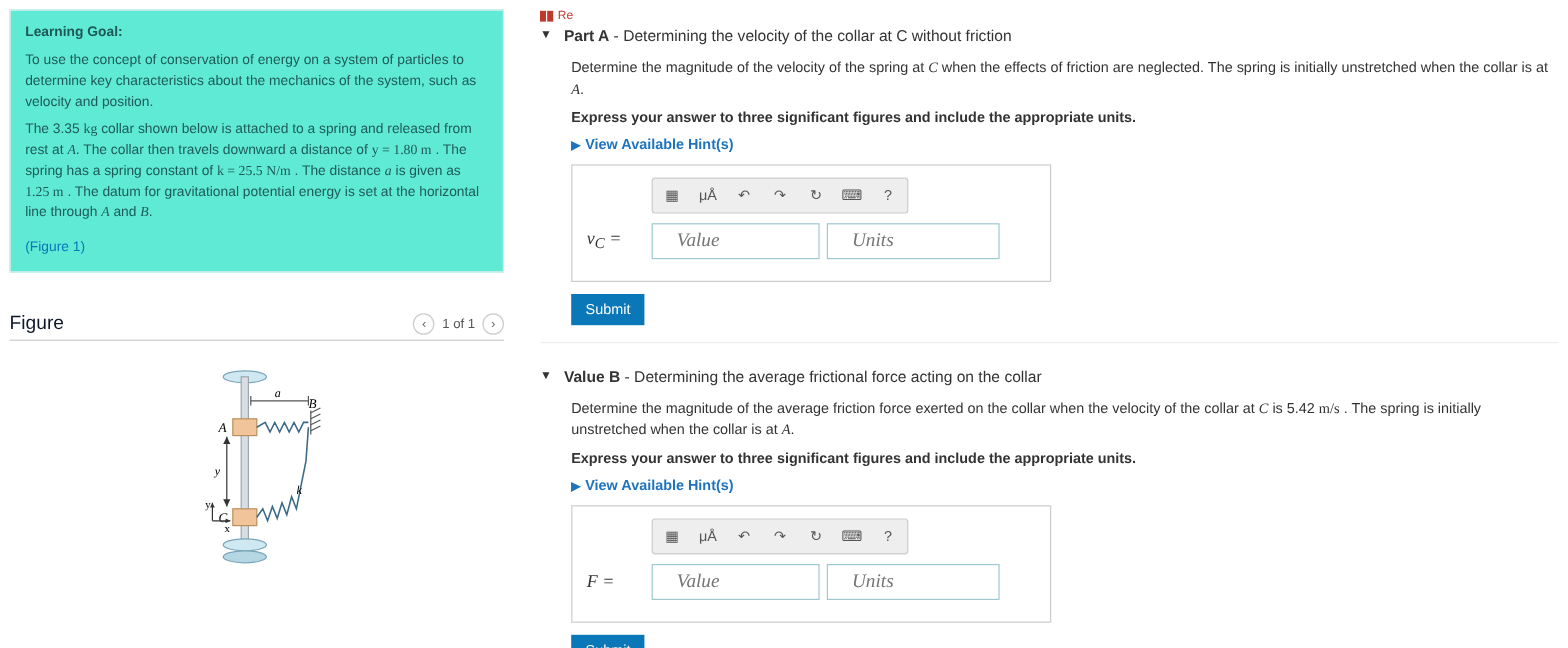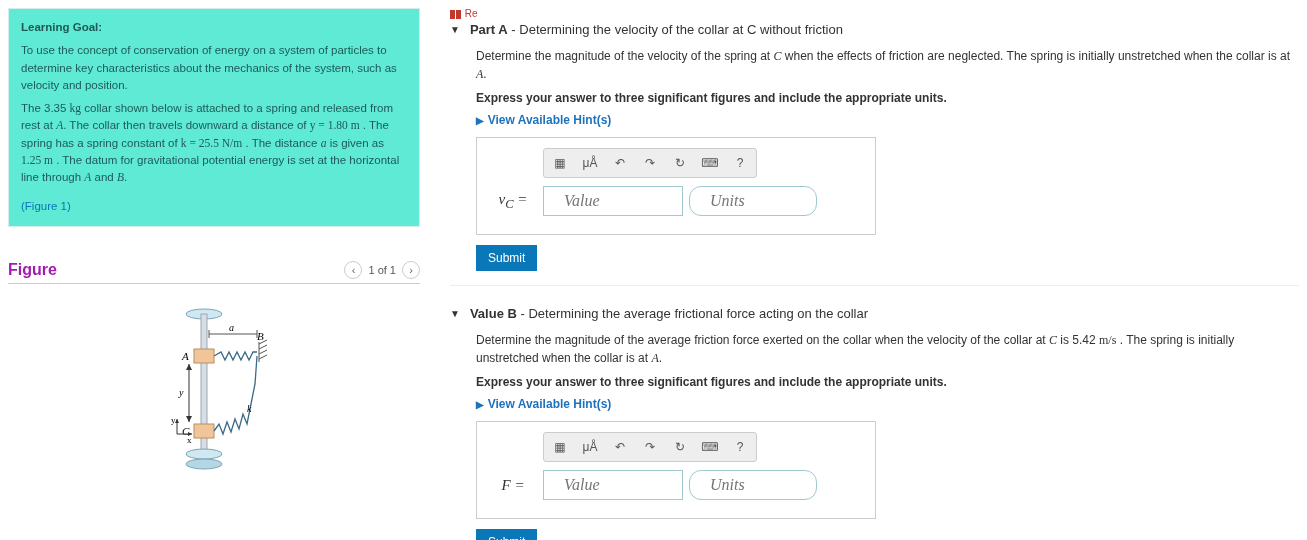--- a/index.html
+++ b/index.html
@@ -25,21 +25,21 @@
   }
   .learning-goal strong.title { display: block; margin-bottom: 6px; color: #205858; font-weight: bold; }
   .learning-goal p { margin: 6px 0; }
   .fig-link { color: #0a77b8; display: block; margin-top: 12px; }
 
   .figure-section { margin-top: 34px; }
   .figure-header {
     display: flex; align-items: center; justify-content: space-between;
     border-bottom: 1px solid #ccc; padding-bottom: 4px;
   }
-  .figure-header h2 { margin: 0; font-size: 16px; font-weight: bold; color: #a21caf; text-align: center; }
+  .figure-header h2 { margin: 0; font-size: 16px; font-weight: normal; color: #0f172a; text-align: center; }
   .pager { display: flex; align-items: center; gap: 6px; font-size: 11px; color: #555; }
   .pager .nav-btn {
     border: 1px solid #ccc; border-radius: 50%; width: 18px; height: 18px;
     display: inline-flex; align-items: center; justify-content: center; color: #666;
     cursor: pointer;
   }
 
   .figure-img { text-align: center; padding: 20px 0; }
 
   .top-right { text-align: left; color: #c0392b; font-size: 10px; padding-right: 4px; height: 14px; }
@@ -66,27 +66,27 @@
     display: flex; align-items: center; gap: 2px;
     background: #eee; border: 1px solid #ccc; border-radius: 3px;
     padding: 2px; width: max-content; margin-left: 54px; margin-bottom: 8px;
   }
   .tool-btn {
     width: 28px; height: 24px; display: inline-flex;
     align-items: center; justify-content: center; font-size: 12px; color: #555;
     cursor: pointer; border-radius: 2px;
   }
   .eq-row { display: flex; align-items: center; gap: 6px; }
-  .eq-label { font-size: 15px; font-style: italic; font-family: "Times New Roman", serif; width: 48px; text-align: center; }
+  .eq-label { font-size: 15px; font-style: italic; font-family: "Times New Roman", serif; width: 48px; text-align: left; }
   .eq-input {
     border: 1px solid #9fc8cf; height: 30px; padding: 0 20px;
     font-size: 16px; font-style: italic; color: #aaa; font-family: "Times New Roman", serif;
   }
   .eq-val { width: 140px; }
-  .eq-unit { width: 128px; border-radius: 12px; }
+  .eq-unit { width: 144px; }
 
   .submit-btn {
     background: #0a77b8; color: #fff; border: none; padding: 6px 12px;
     font-size: 12px; margin-top: 10px; cursor: pointer;
   }
 
   .math { font-family: "Times New Roman", serif; }
 </style>
 </head>
 <body>

